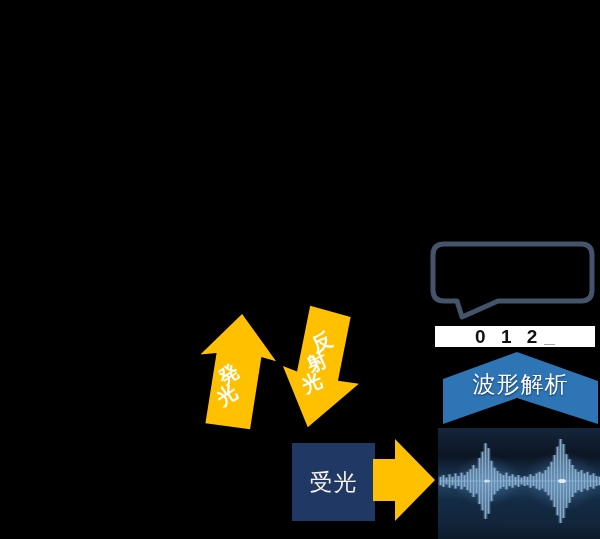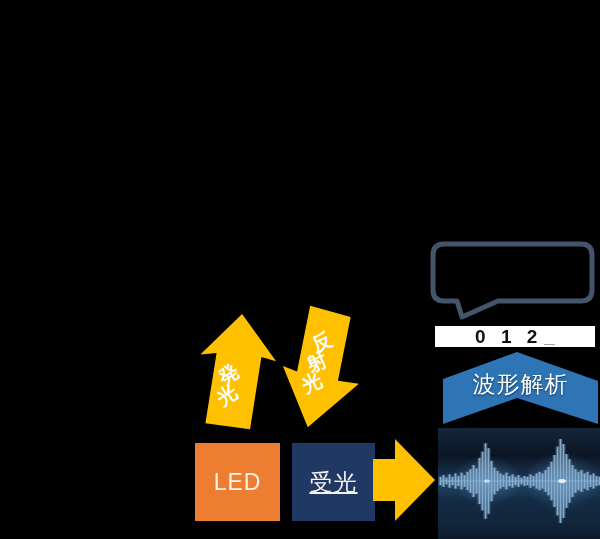--- a/index.html
+++ b/index.html
@@ -76,25 +76,22 @@
 
   <svg class="abs" style="left:281px; top:309px; transform:rotate(13deg);" width="82" height="122" viewBox="0 0 82 122">
     <polygon points="15,1 57,3 59,68 80,66 40,120 2,66 17,68" fill="#FFC000"></polygon>
   </svg>
   <div id="reflection-label" class="v-label">
       <span style="display: block; transform: rotate(-38deg);">反</span>
       <span style="display: block; transform: rotate(-38deg);">射</span>
       <span style="display: block; transform: rotate(-38deg);">光</span>
     </div>
 
-  <div id="led-box" class="box" style="background-color: rgb(237, 125, 49);">
-    <span style="color: rgb(251, 244, 236);">LED</span>
-  </div>
-
-  <div id="recv-box" class="box" style="background-color: rgb(31, 56, 100); text-decoration: underline;">
+
+  <div id="recv-box" class="box" style="background-color: rgb(31, 56, 100);">
     <span>受光</span>
   </div>
 
   <svg class="abs" style="left:371px; top:437px;" width="66" height="86" viewBox="0 0 66 86">
     <polygon points="2,22 24,22 24,2 64,43 24,84 24,64 2,64" fill="#FFC000"></polygon>
   </svg>
 
   <svg class="abs" style="left:438px; top:428px;" width="162" height="111" viewBox="0 0 162 111">
     <defs>
       <linearGradient id="wf-bg" x1="0" y1="0" x2="0" y2="1">

